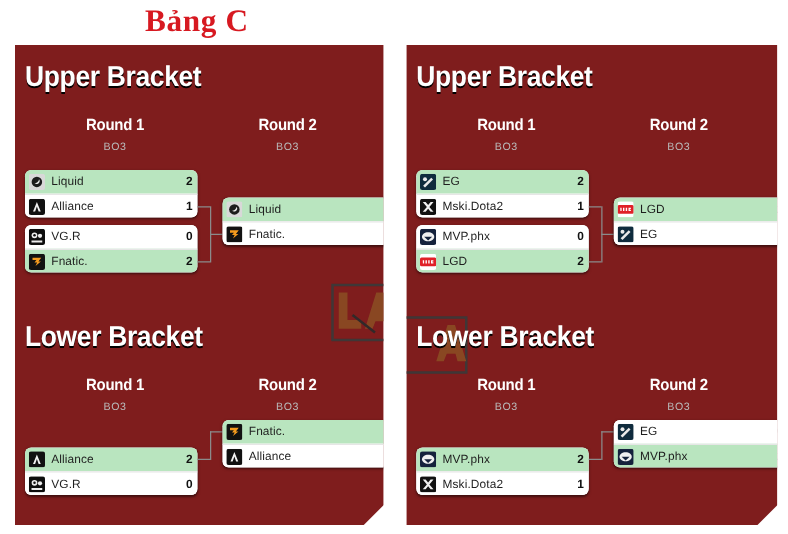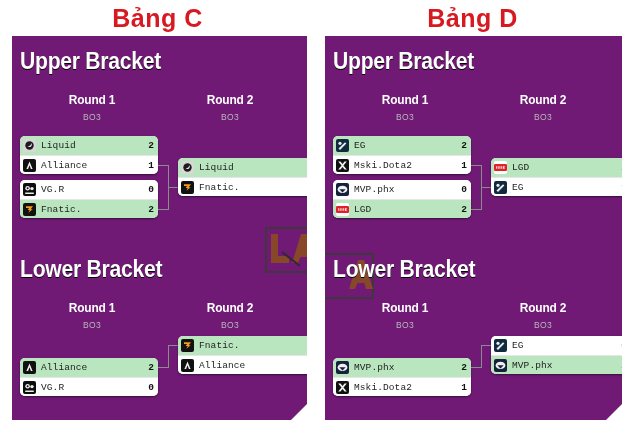--- a/index.html
+++ b/index.html
@@ -25,34 +25,34 @@
     position: relative;
     width: 315px;
     height: 427px;
   }
   .group-title {
     position: absolute;
     top: 4px;
     left: 0;
     width: 315px;
     text-align: center;
-    font-family: Liberation Sans, sans-serif;
+    font-family: Liberation Serif, serif;
     font-weight: bold;
     font-size: 25px;
     color: #d71921;
     letter-spacing: 0.5px;
     line-height: 28px;
   }
   .panel {
     position: absolute;
     left: 12px;
     top: 36px;
     width: 295px;
     height: 384px;
-    background: #701a75;
+    background: #7f1d1d;
     -webkit-clip-path: polygon(0 0, 100% 0, 100% calc(100% - 16px), calc(100% - 16px) 100%, 0 100%);
     clip-path: polygon(0 0, 100% 0, 100% calc(100% - 16px), calc(100% - 16px) 100%, 0 100%);
     overflow: hidden;
   }
   .group.right .panel {
     left: 10px;
     width: 297px;
   }
   .bracket-heading {
     position: absolute;
@@ -105,21 +105,20 @@
     box-shadow: 0 1px 2px rgba(0,0,0,0.5);
   }
   .match.wide { width: 140px; }
   .team-row {
     display: flex;
     align-items: center;
     height: 19px;
     padding: 0 4px 0 3px;
     box-sizing: border-box;
     background: #ffffff;
-    font-family: Liberation Mono, monospace;
   }
   .team-row.win { background: #b9e5bf; }
   .team-row + .team-row { border-top: 1px solid #e6e6e6; }
   .logo {
     width: 13px;
     height: 13px;
     flex: 0 0 13px;
     border-radius: 2px;
     margin-right: 5px;
     position: relative;
@@ -332,21 +331,20 @@
             </span>
           <span class="tname">Alliance</span>
           <span class="tscore">1</span>
         </div>
       </div>
 
     </div>
   </div>
 
   <div class="group right">
-    <div class="group-title">Bảng D</div>
 
     <div class="panel">
 
       <div class="watermark wm-right">
         <svg viewBox="0 0 58 52" width="58" height="52">
           <path d="M4 4h50v44H4z" fill="none" stroke="#3a3a3a" stroke-width="2"></path>
           <path d="M30 39l9-29h6l9 29h-7l-1.6-6h-7L36 39z" fill="#8a4b23"></path>
         </svg>
       </div>
 

